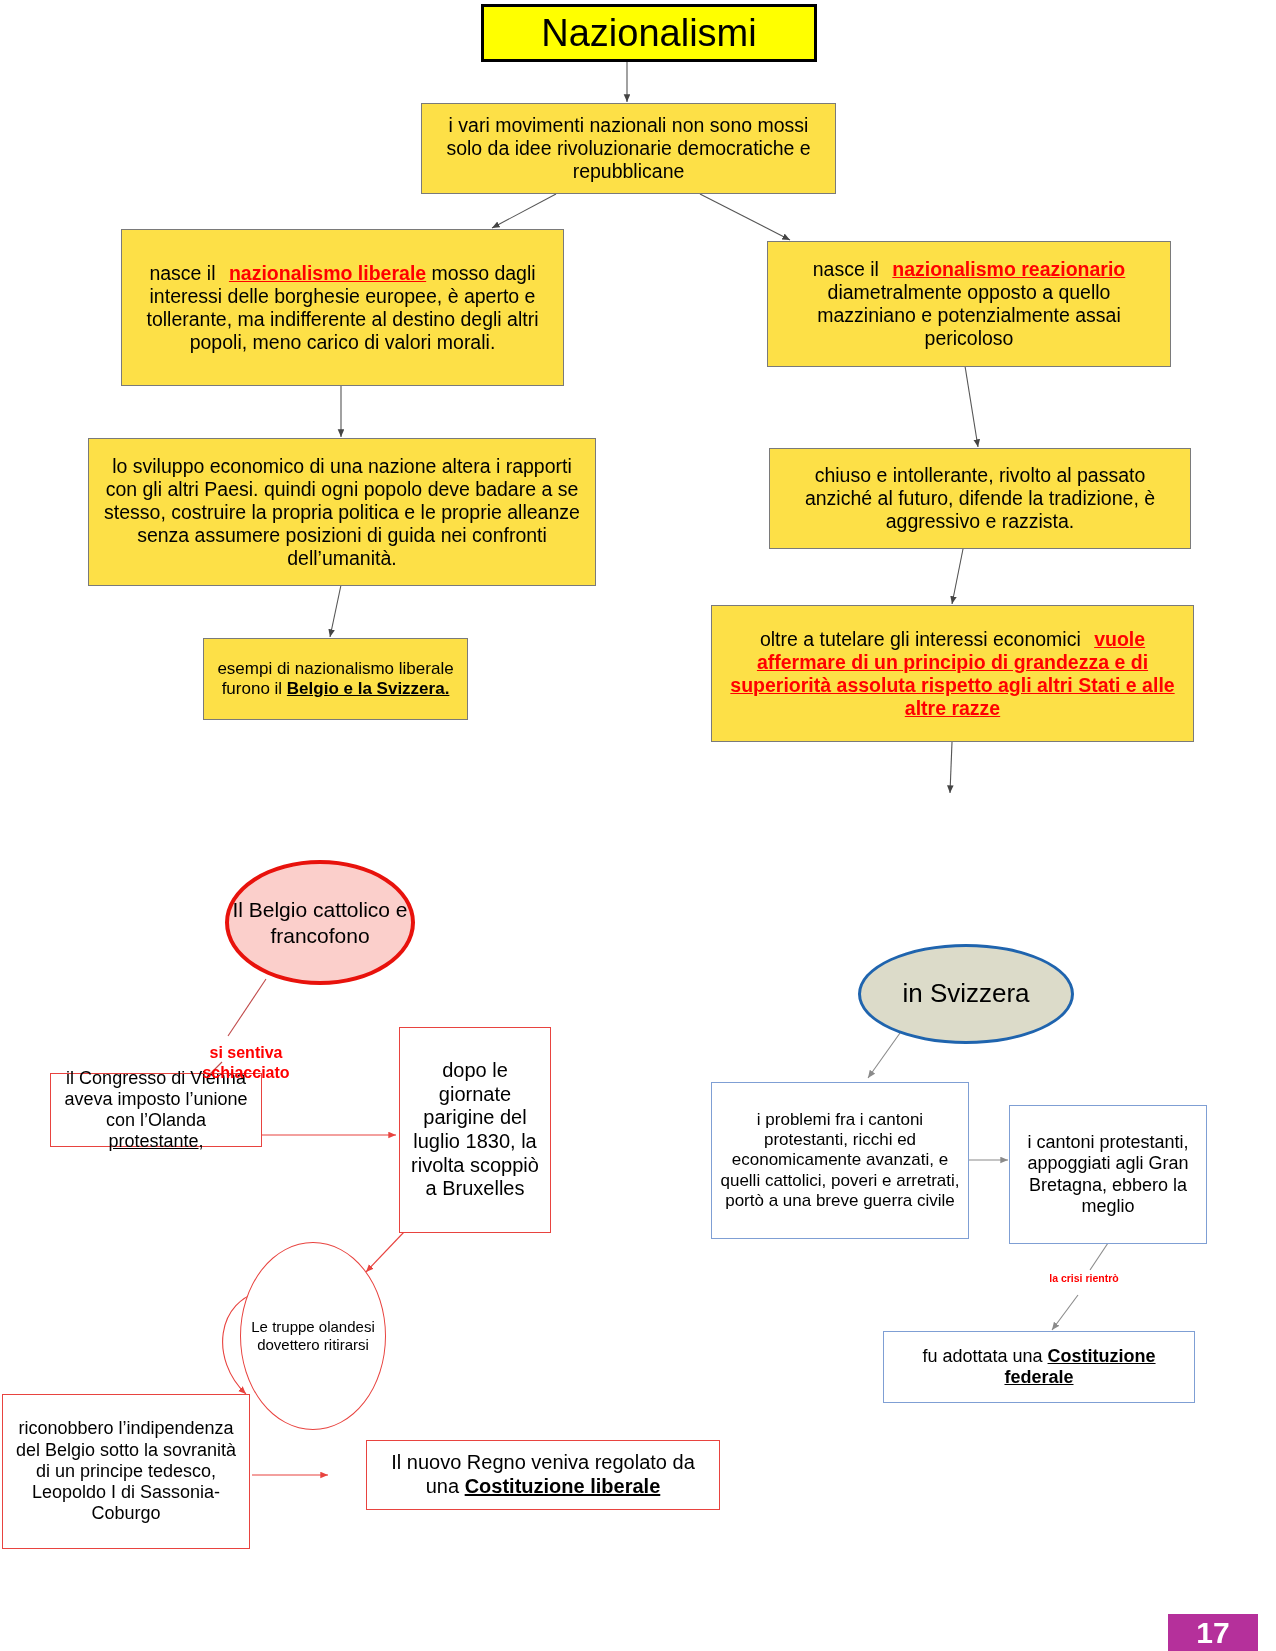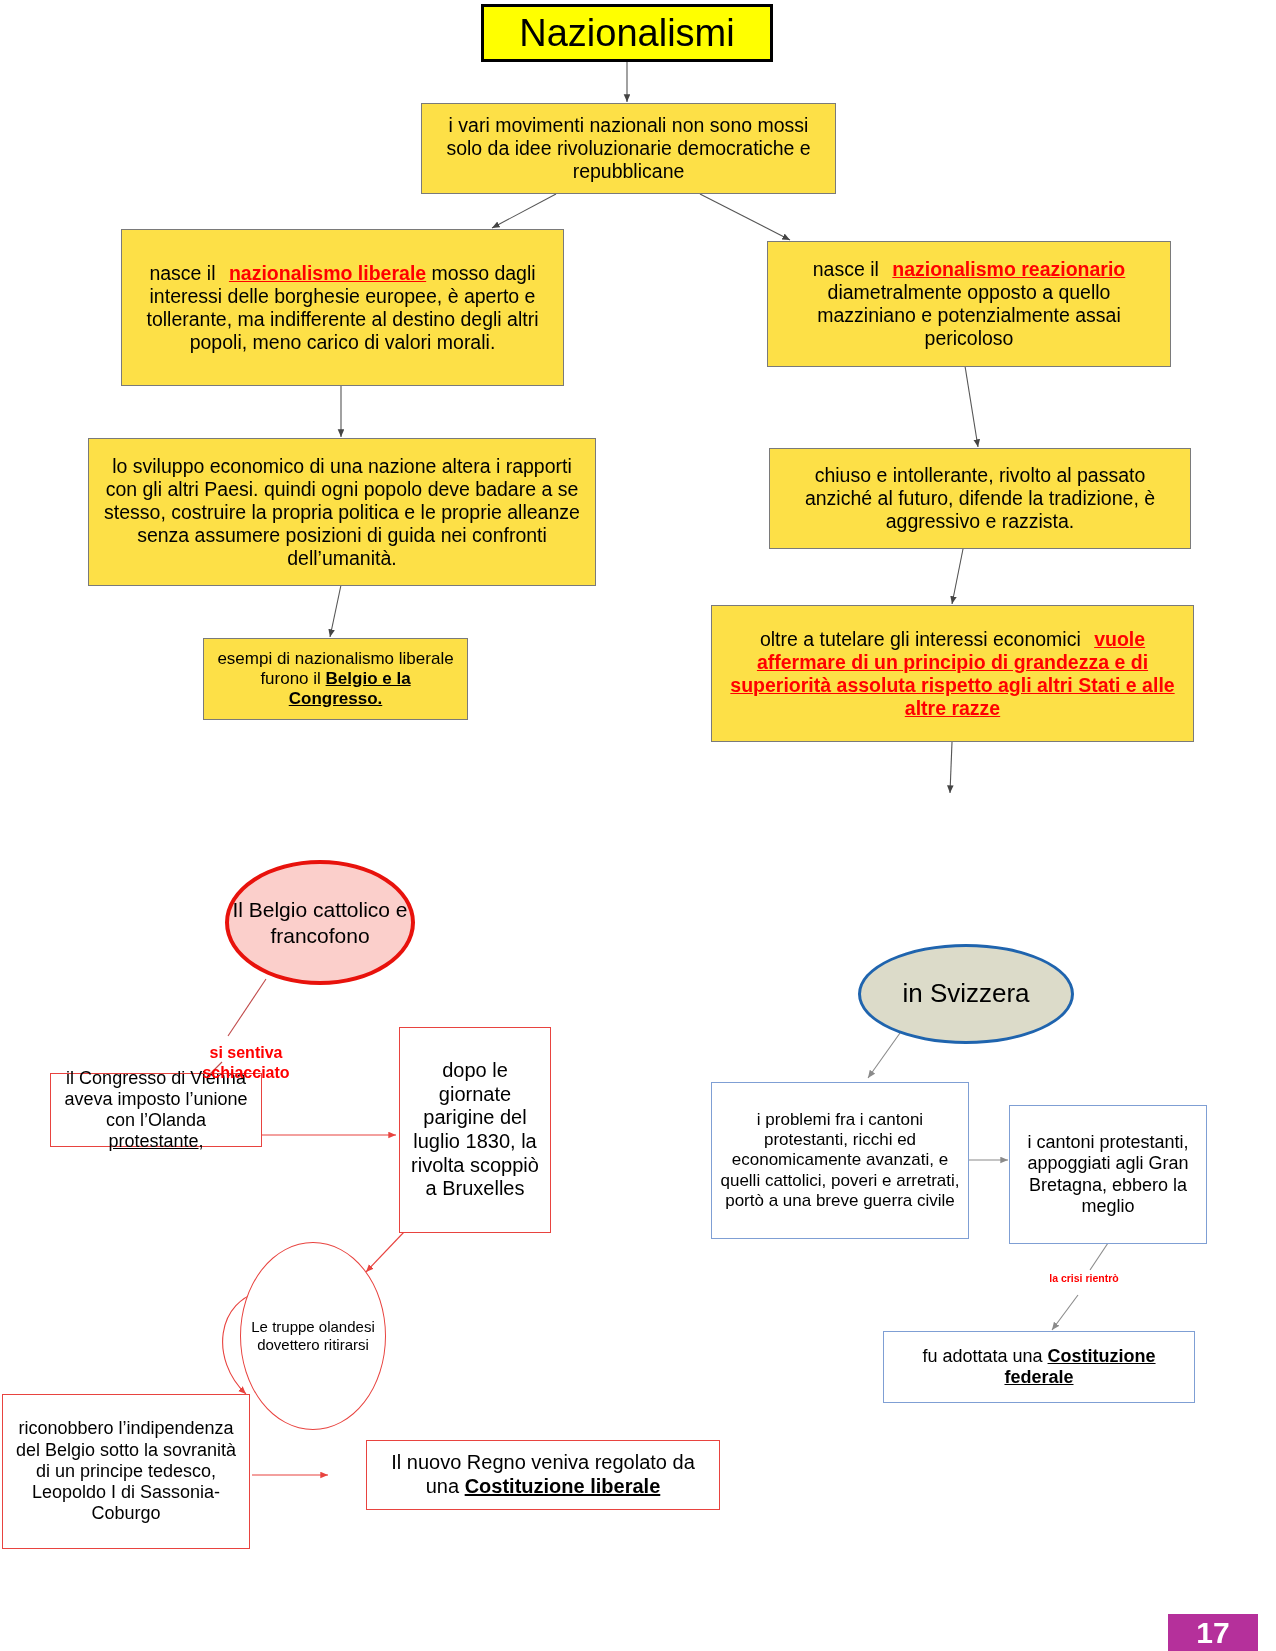--- a/index.html
+++ b/index.html
@@ -161,21 +161,21 @@
     <line x1="252" y1="1475" x2="328" y2="1475" stroke="#e8433f" stroke-width="1.1" marker-end="url(#ah-r)"></line>
 
     <line x1="905" y1="1026" x2="868" y2="1078" stroke="#8a8a8a" stroke-width="1.1" marker-end="url(#ah-b)"></line>
 
     <line x1="968" y1="1160" x2="1008" y2="1160" stroke="#8a8a8a" stroke-width="1.1" marker-end="url(#ah-b)"></line>
 
     <line x1="1108" y1="1243" x2="1090" y2="1270" stroke="#8a8a8a" stroke-width="1.1"></line>
     <line x1="1078" y1="1295" x2="1052" y2="1330" stroke="#8a8a8a" stroke-width="1.1" marker-end="url(#ah-b)"></line>
   </svg>
 
-  <div class="node title-box" style="left:481px;top:4px;width:292px;height:58px;">
+  <div class="node title-box" style="left:481px;top:4px;width:336px;height:58px;">
     <span class="txt">Nazionalismi</span>
   </div>
 
   <div class="node box-plain" style="left:421px;top:103px;width:415px;height:91px;padding:6px 10px;">
     <span class="txt">i vari movimenti nazionali non sono mossi solo da idee rivoluzionarie democratiche e repubblicane</span>
   </div>
 
   <div class="node box-plain" style="left:121px;top:229px;width:443px;height:157px;padding:6px 12px;">
     <span class="txt">
       <span>nasce il </span><span class="red-u">nazionalismo liberale</span><span> mosso dagli interessi delle borghesie europee, è aperto e tollerante, ma indifferente al destino degli altri popoli, meno carico di valori morali.</span>
@@ -191,21 +191,21 @@
   <div class="node box-plain" style="left:88px;top:438px;width:508px;height:148px;padding:6px 12px;">
     <span class="txt">lo sviluppo economico di una nazione altera i rapporti con gli altri Paesi. quindi ogni popolo deve badare a se stesso, costruire la propria politica e le proprie alleanze senza assumere posizioni di guida nei confronti dell’umanità.</span>
   </div>
 
   <div class="node box-plain" style="left:769px;top:448px;width:422px;height:101px;padding:6px 12px;">
     <span class="txt">chiuso e intollerante, rivolto al passato anziché al futuro, difende la tradizione, è  aggressivo e razzista.</span>
   </div>
 
   <div class="node box-plain" style="left:203px;top:638px;width:265px;height:82px;padding:5px 10px;font-size:17px;">
     <span class="txt">
-      <span>esempi di nazionalismo liberale furono  il </span><span class="blk-u">Belgio e la Congresso.</span>
+      <span>esempi di nazionalismo liberale furono  il </span><span class="blk-u">Belgio e la Svizzera.</span>
     </span>
   </div>
 
   <div class="node box-plain" style="left:711px;top:605px;width:483px;height:137px;padding:6px 12px;">
     <span class="txt">
       <span>oltre a tutelare gli interessi economici  </span><span class="red-u">vuole affermare di un principio di grandezza e di superiorità assoluta rispetto agli altri Stati e alle altre razze</span>
     </span>
   </div>
 
 

